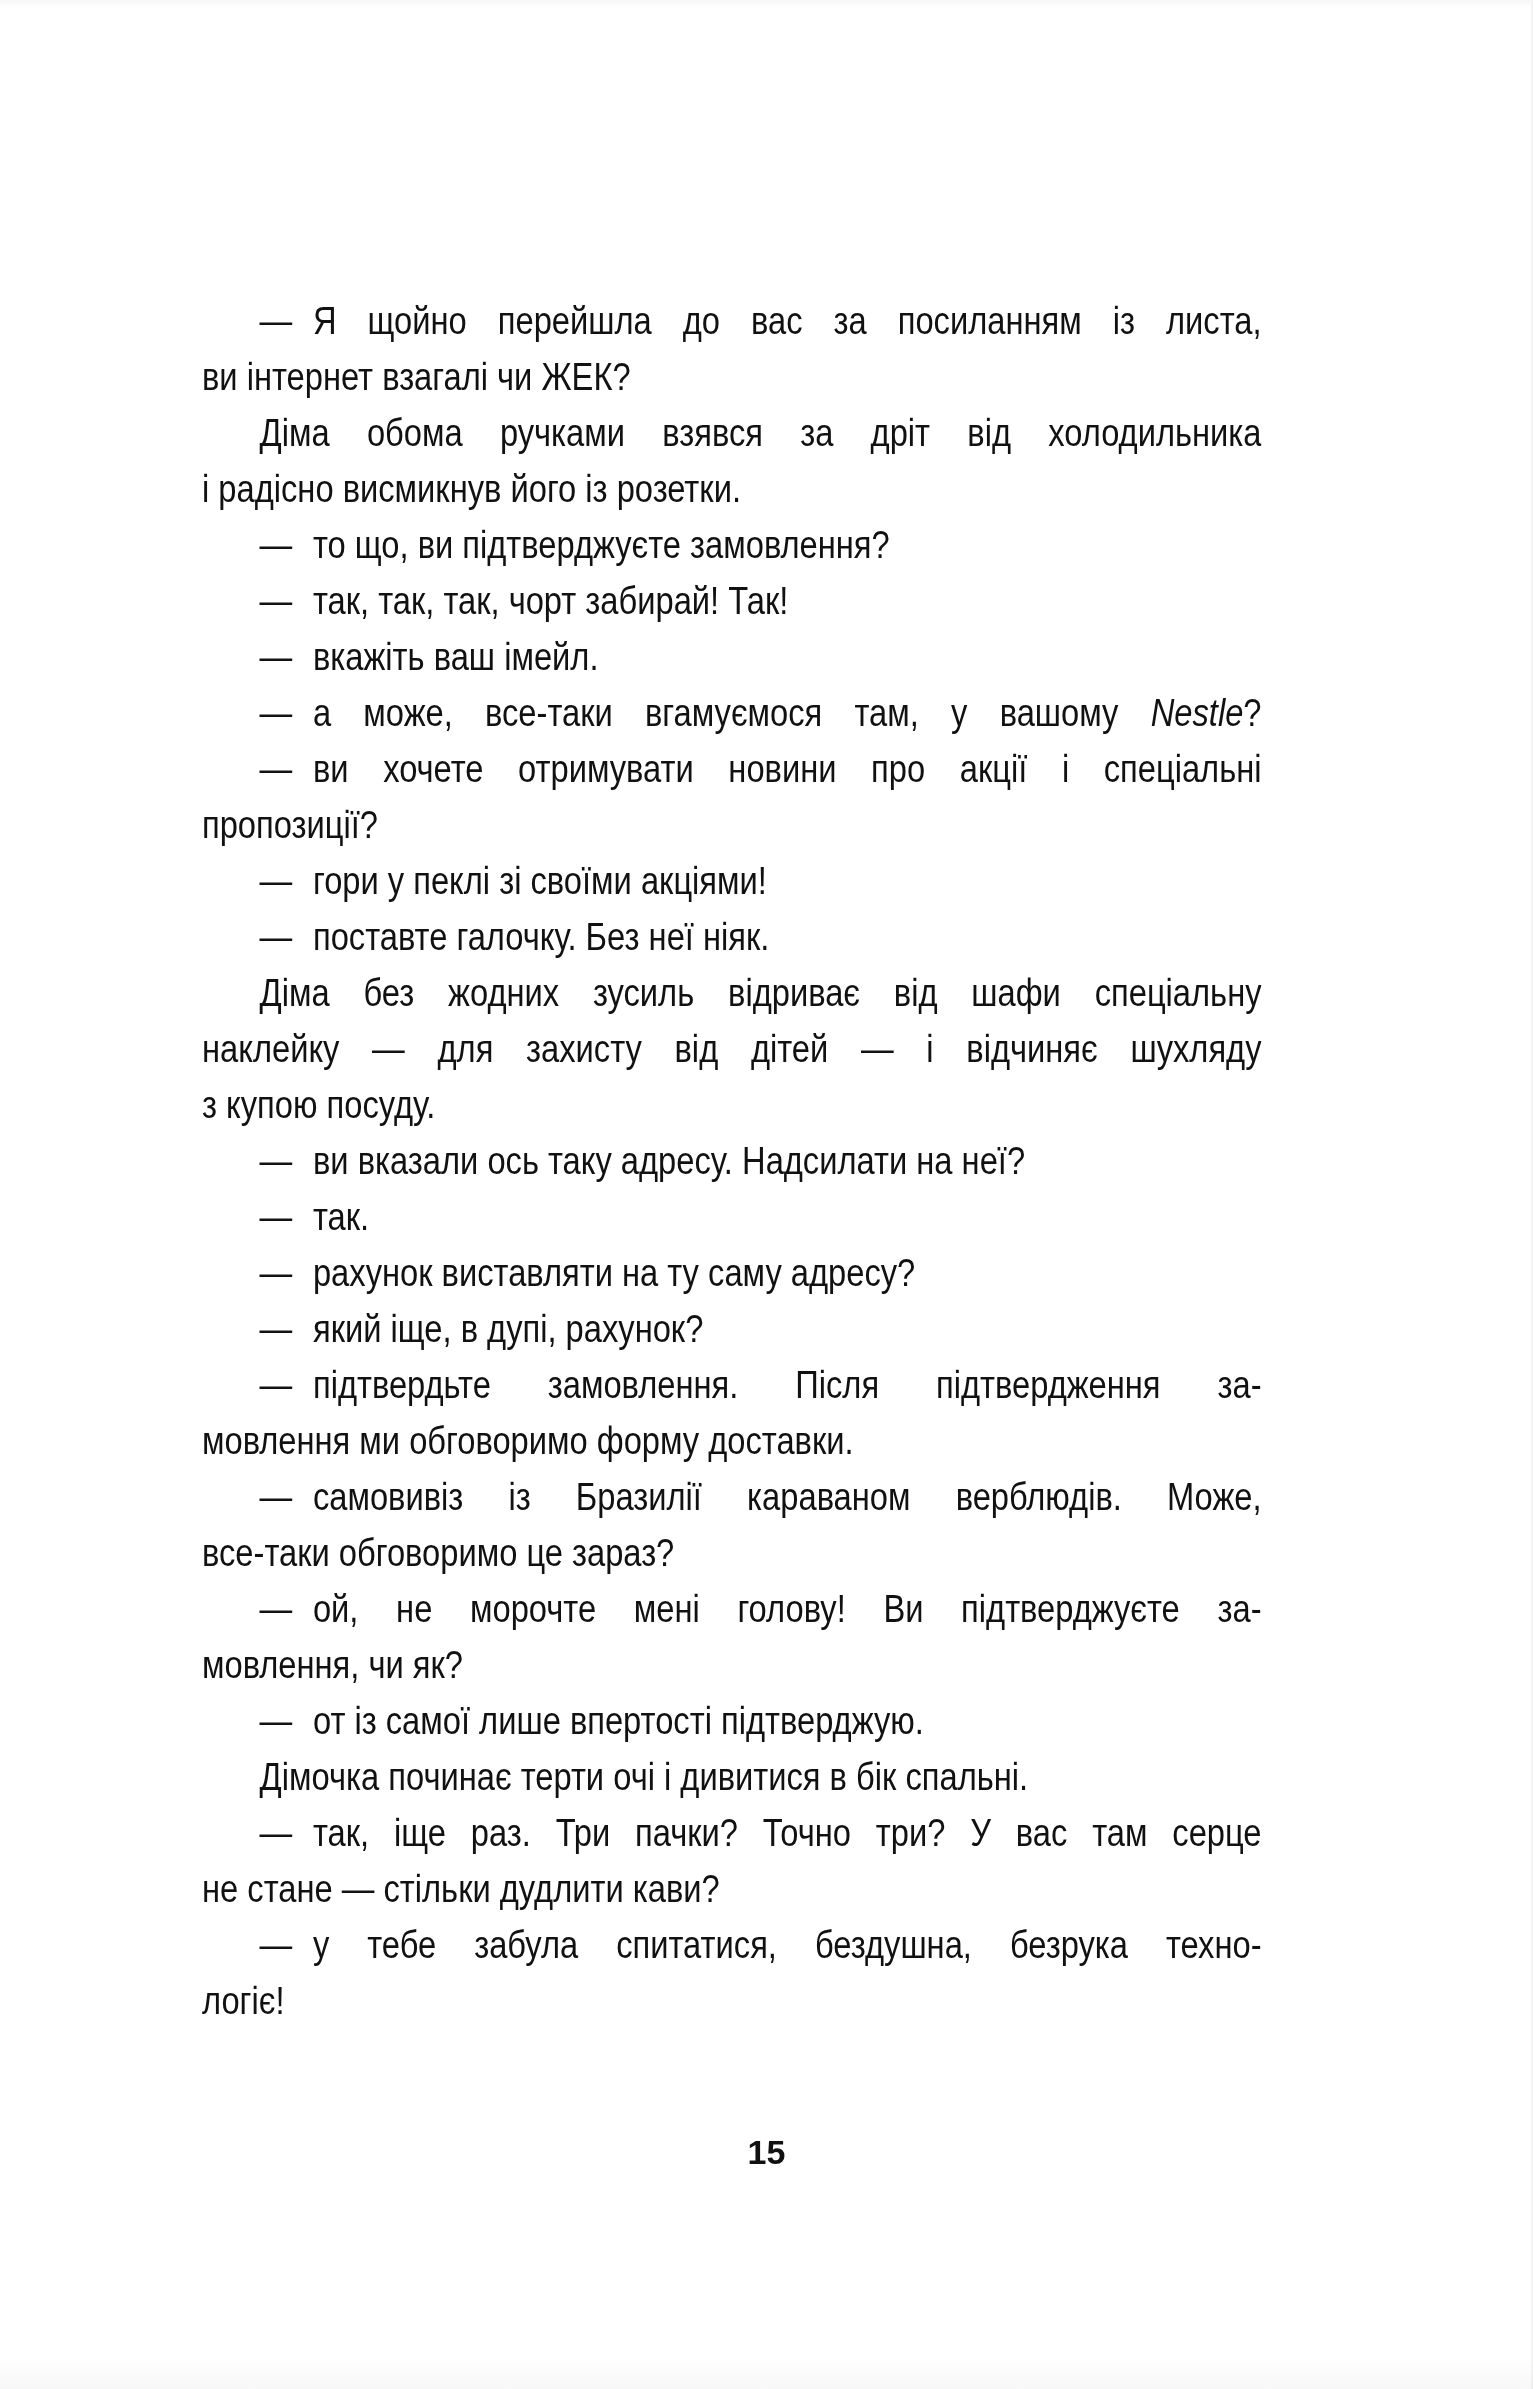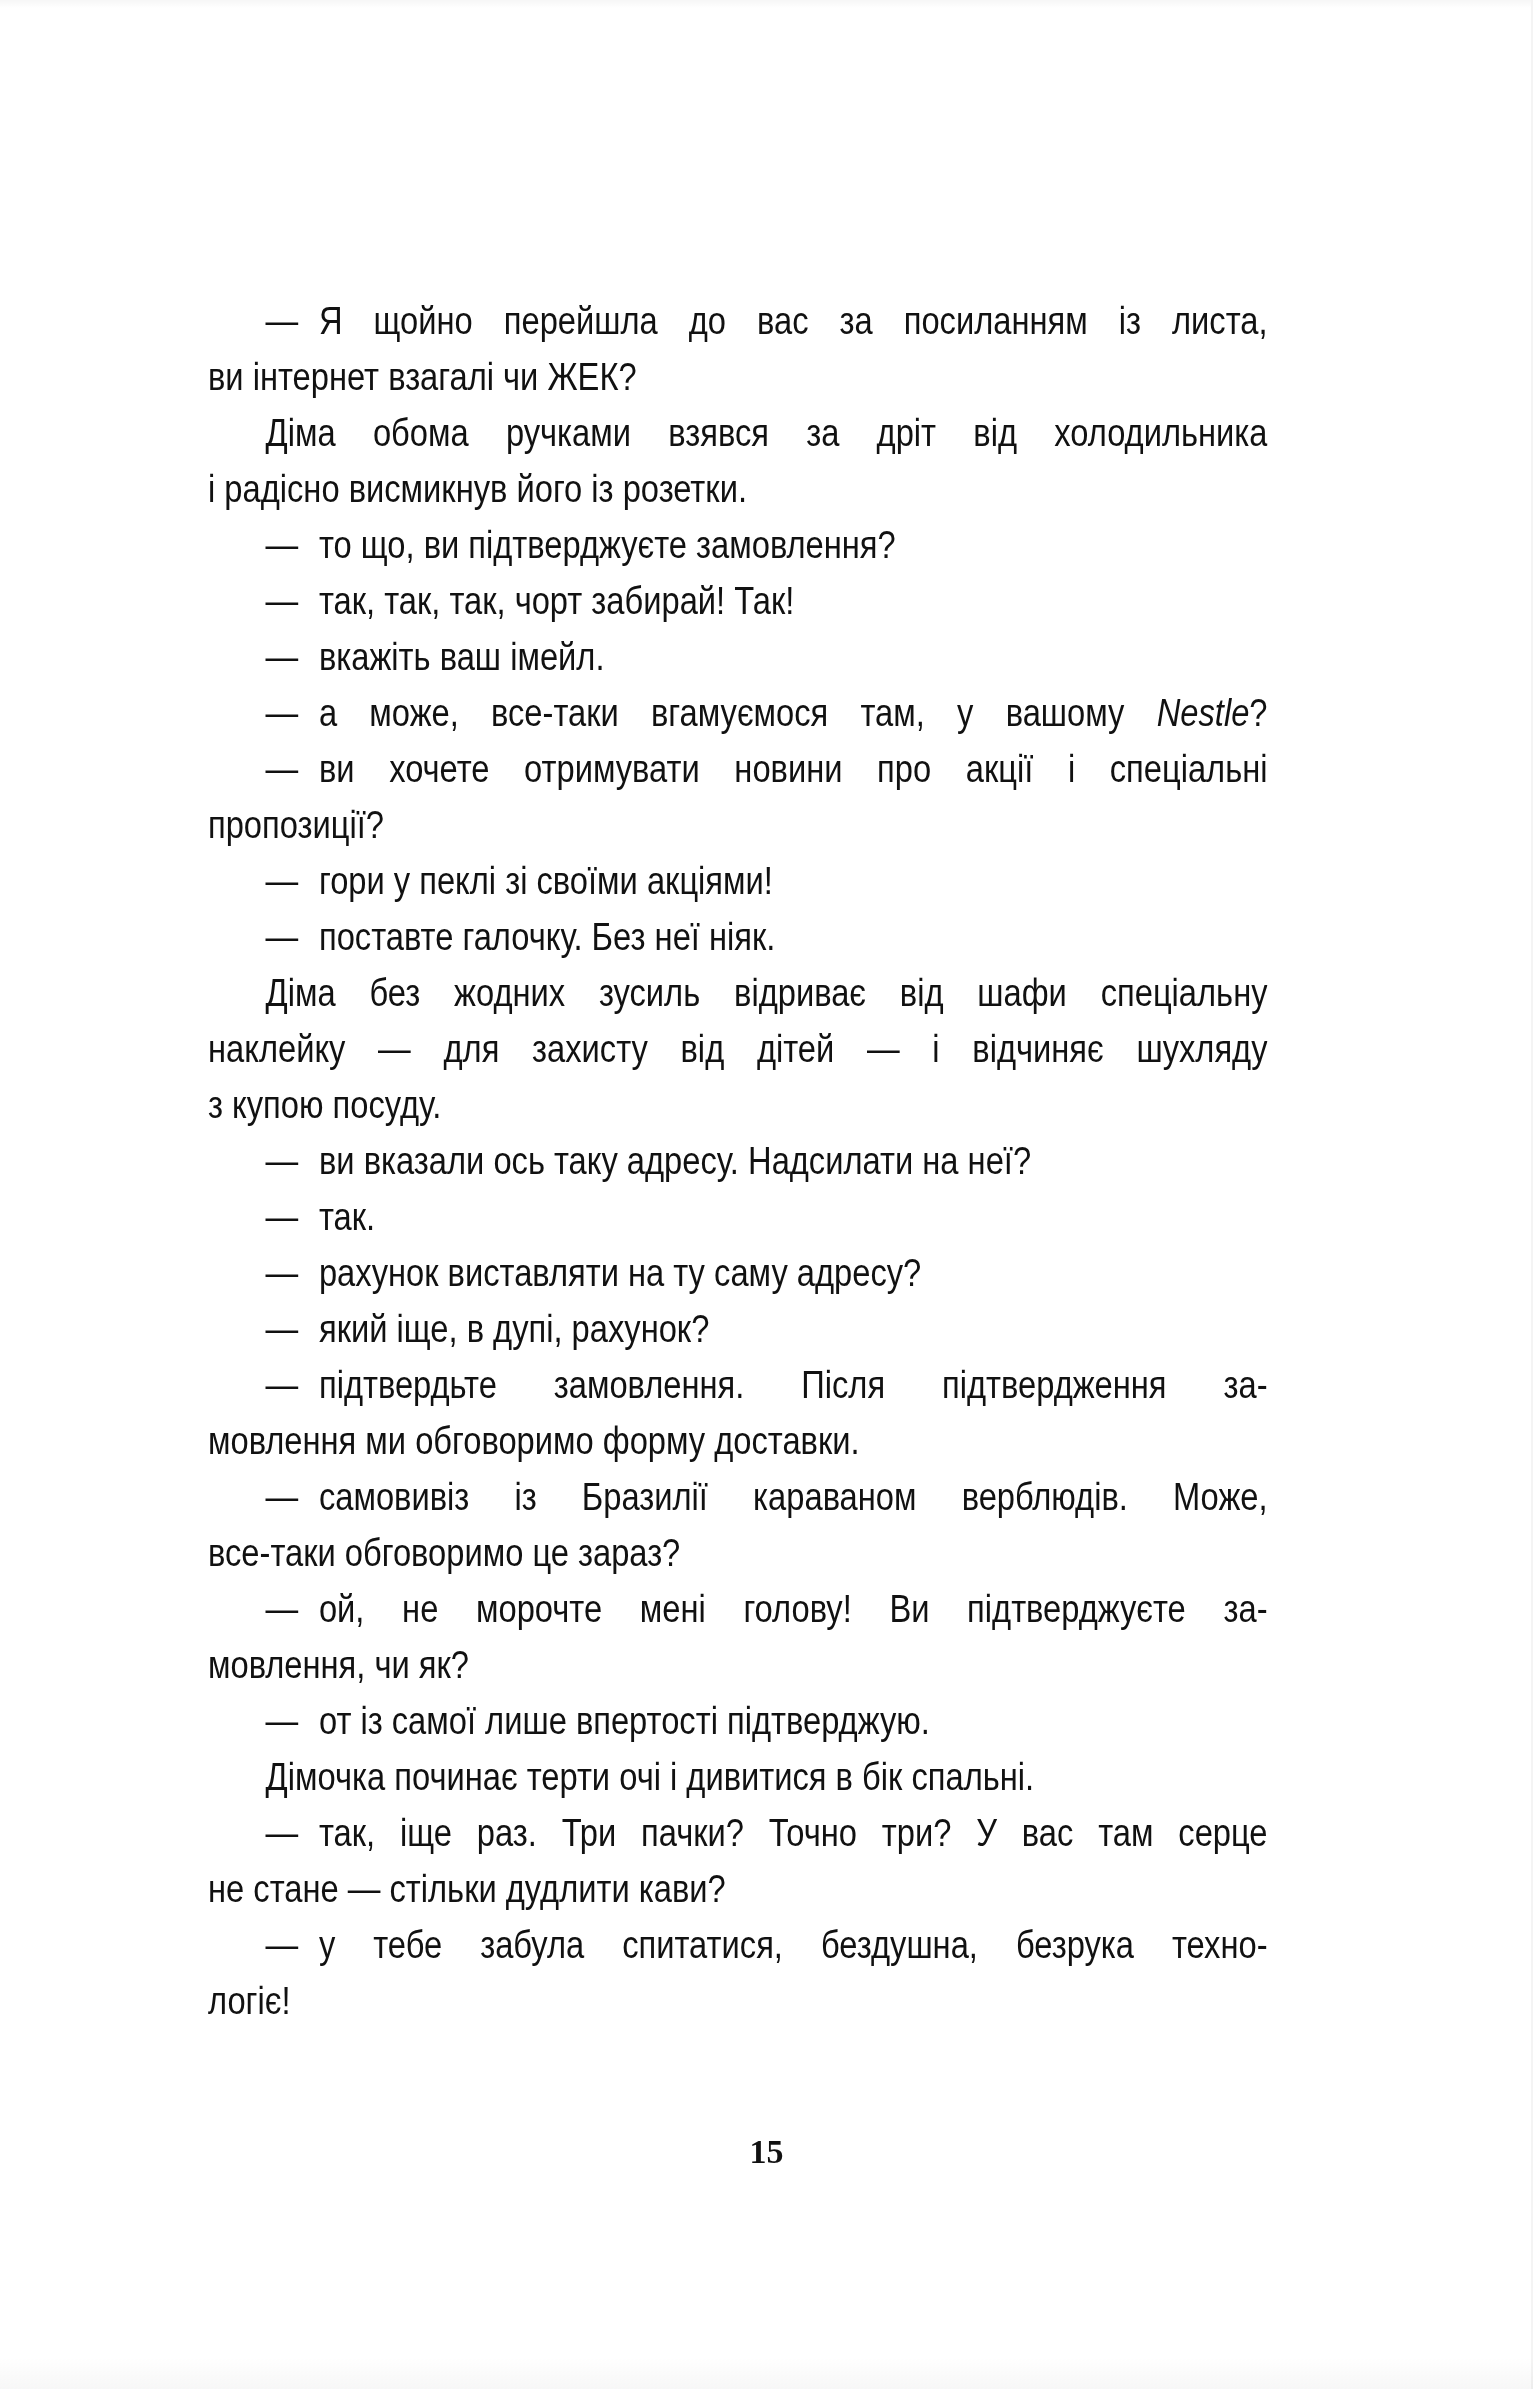--- a/index.html
+++ b/index.html
@@ -28,21 +28,21 @@
       background: #f4f4f4;
     }
     .bottom-band {
       position: absolute;
       left: 0; bottom: 0;
       width: 1533px; height: 32px;
       background: linear-gradient(to bottom, rgba(0,0,0,0), rgba(0,0,0,0.03));
     }
     .page {
       position: absolute;
-      left: 208px;
+      left: 202px;
       top: 293px;
       width: 1060px;
     }
     .text-block {
       width: 1232px;
       transform: scaleX(0.86);
       transform-origin: 0 0;
       font-size: 38px;
       line-height: 56px;
     }
@@ -67,21 +67,21 @@
     }
     .italic {
       font-style: italic;
     }
     .page-number {
       position: absolute;
       left: 0;
       width: 1533px;
       top: 2132px;
       text-align: center;
-      font-family: Liberation Serif, serif;
+      font-family: Liberation Sans, sans-serif;
       font-weight: bold;
       font-size: 34px;
       line-height: 40px;
       color: #111111;
     }
   </style>
 </head>
 <body>
 
 <div class="top-shadow"></div>

